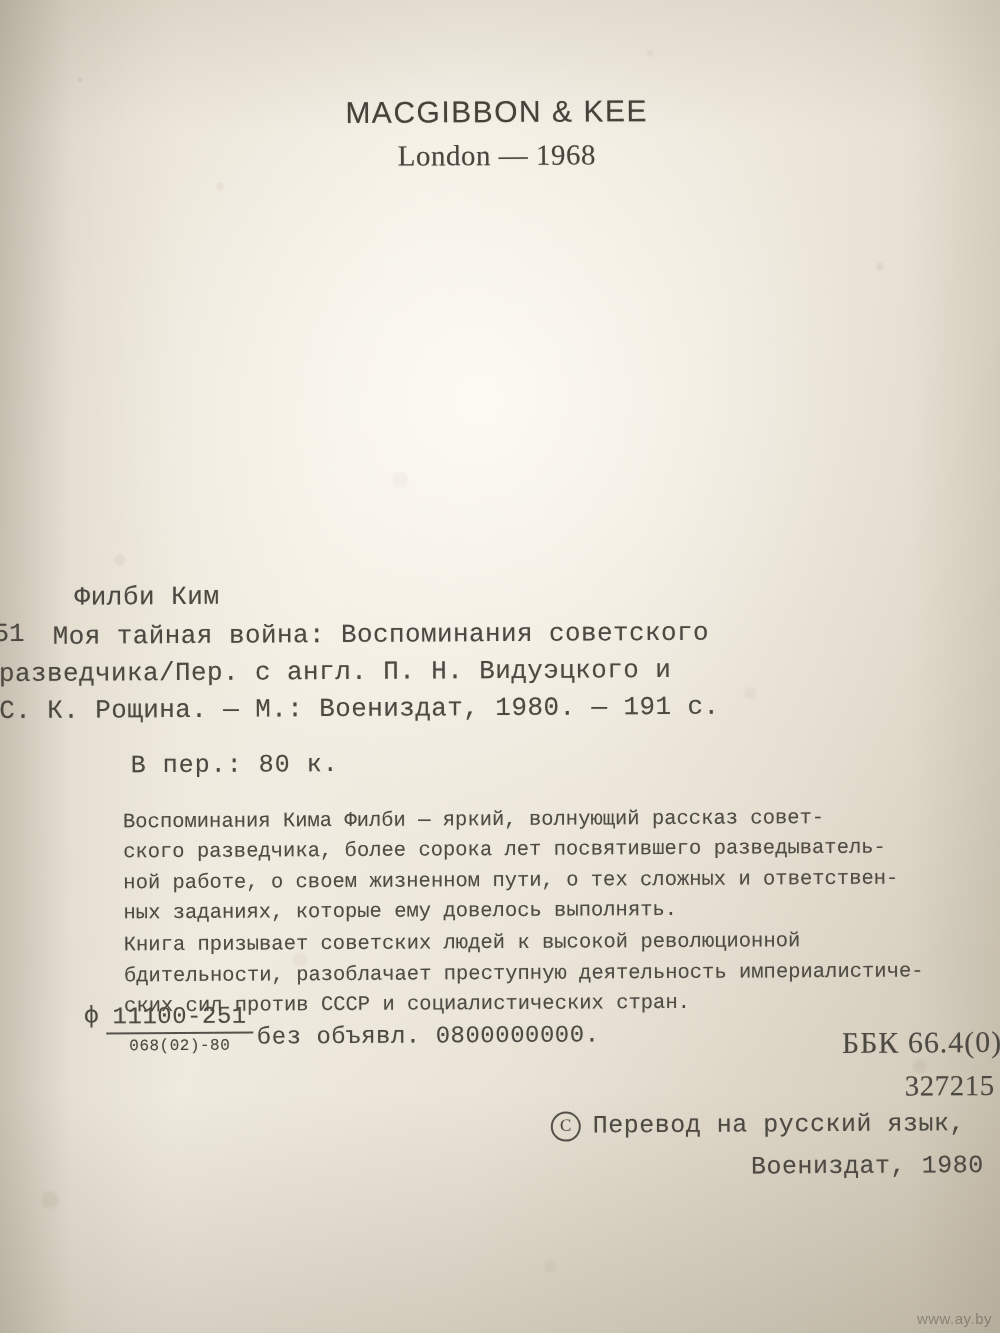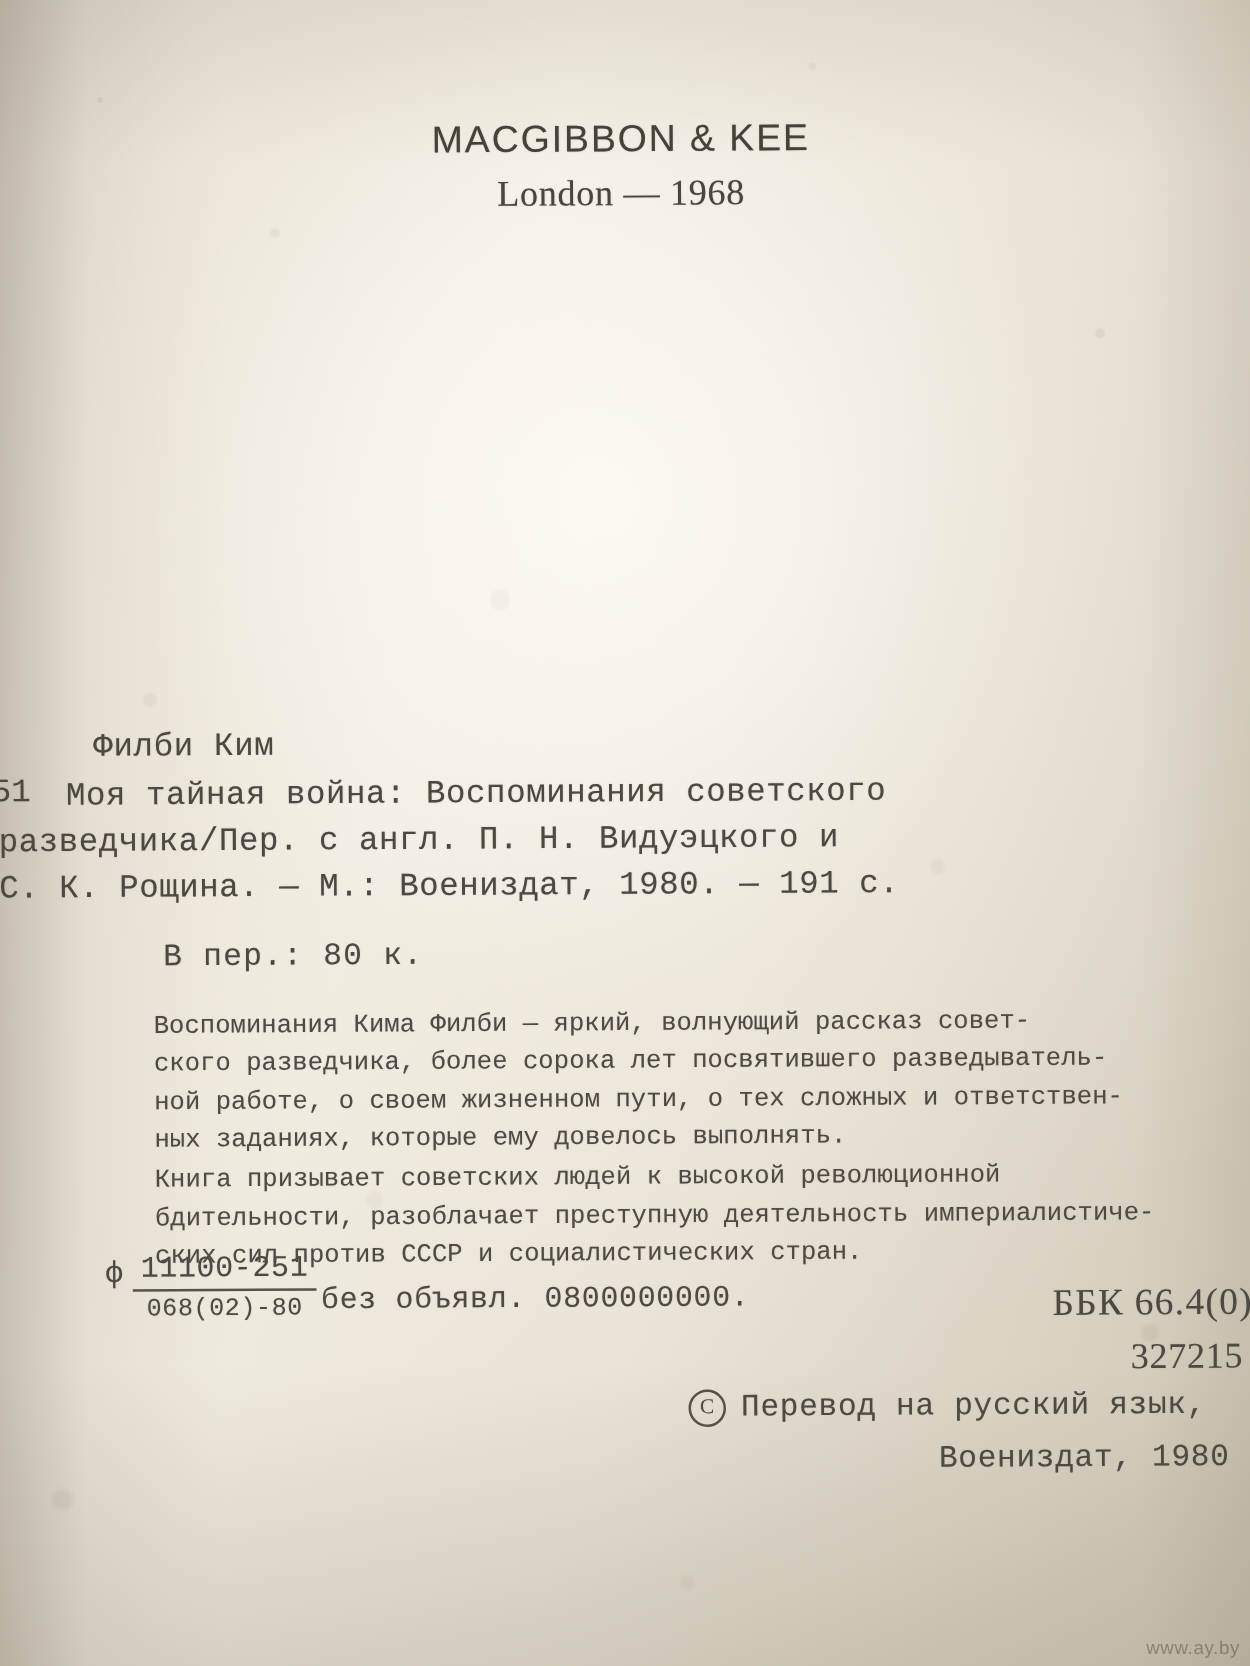--- a/index.html
+++ b/index.html
@@ -184,21 +184,21 @@
     text-align: center;
   }
   .fraction .num {
     font-size: 24px;
     padding: 0 6px 2px 6px;
     border-bottom: 2px solid #55524b;
     display: block;
     letter-spacing: 0.5px;
   }
   .fraction .den {
-    font-size: 20px;
+    font-size: 16px;
     padding-top: 3px;
     display: block;
     letter-spacing: 0.5px;
   }
   .code-tail {
     font-size: 24px;
     padding-bottom: 4px;
     padding-left: 4px;
     letter-spacing: 0.5px;
   }

